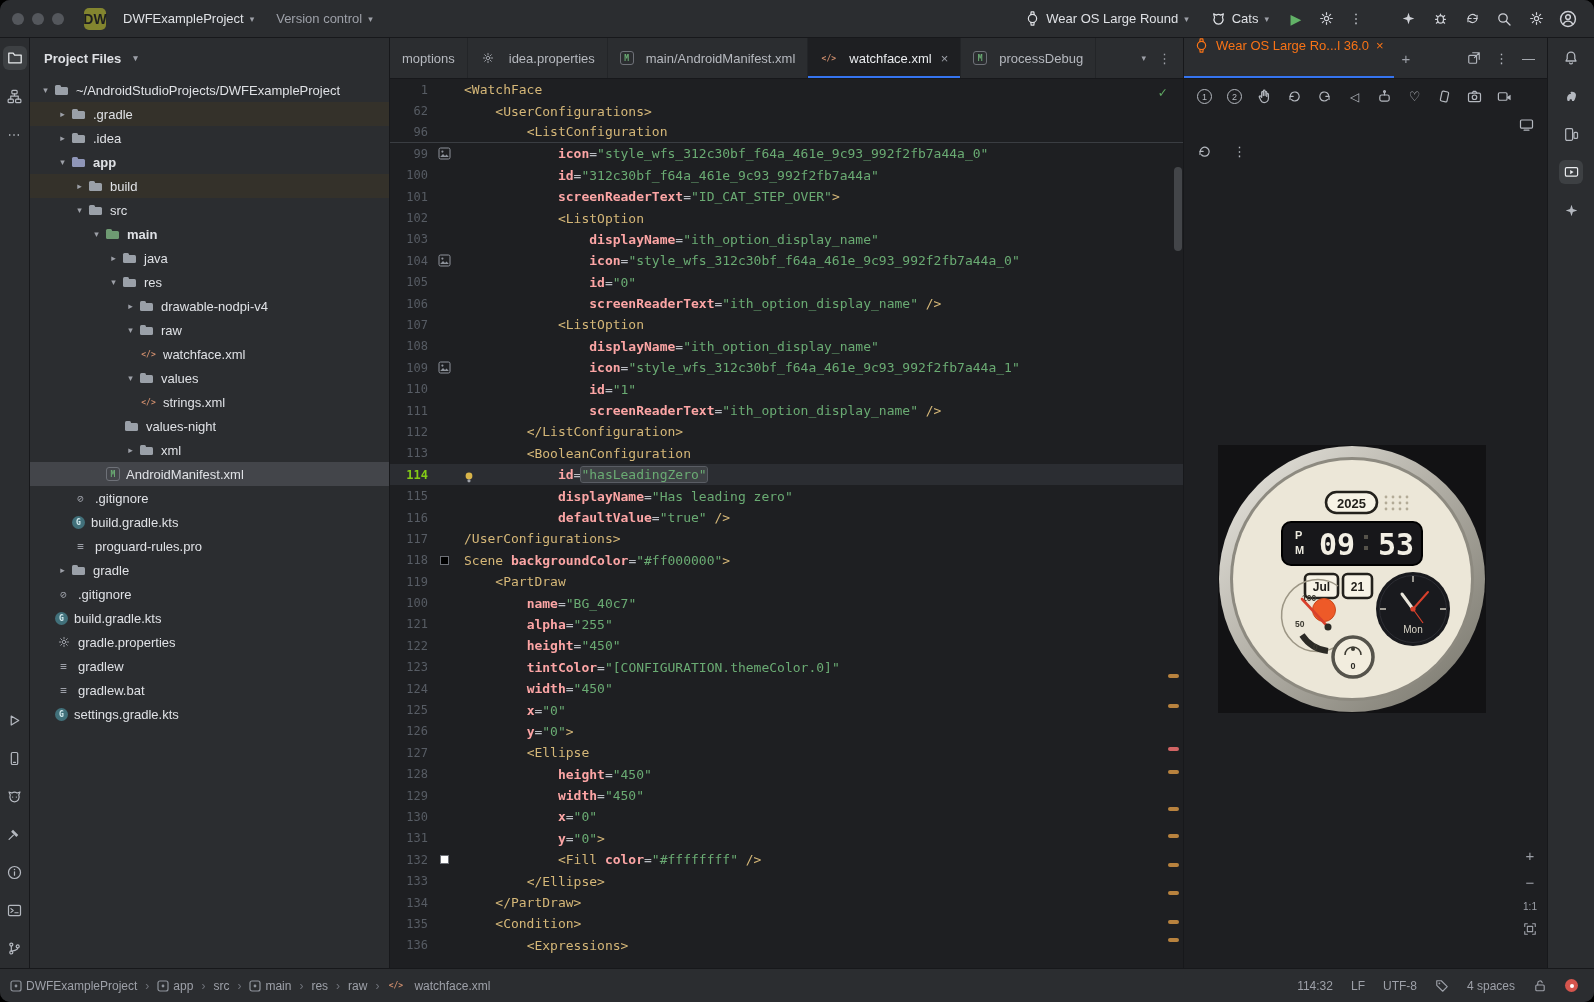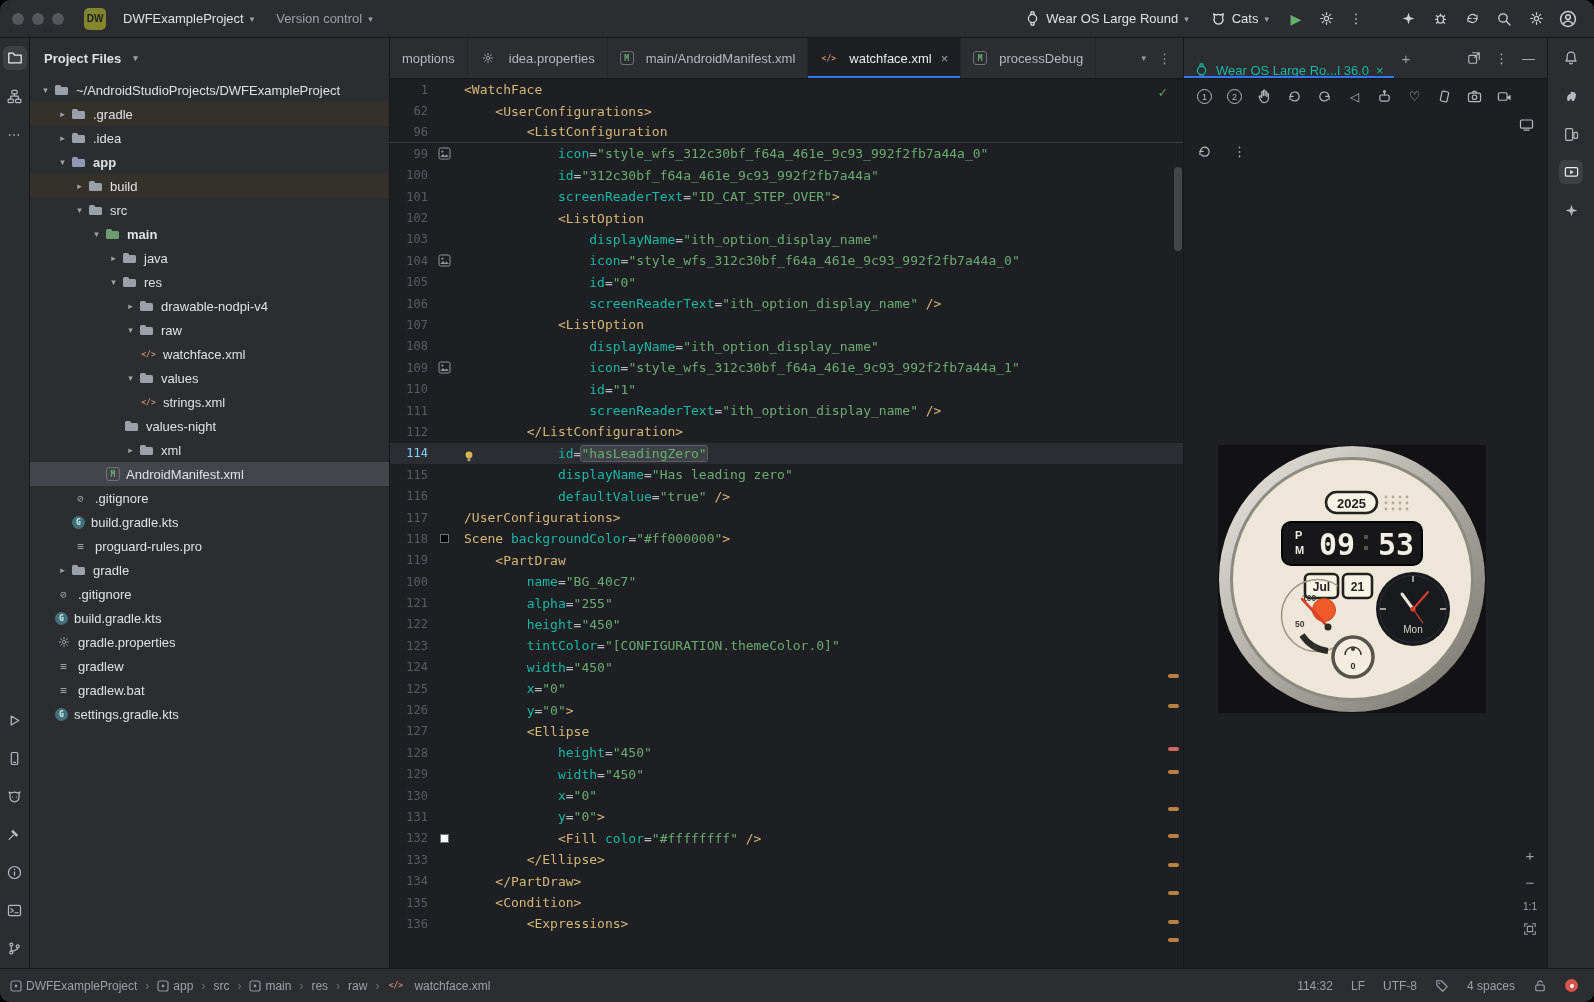--- a/index.html
+++ b/index.html
@@ -5,21 +5,21 @@
   *{margin:0;padding:0;box-sizing:border-box;}
   html,body{width:1594px;height:1002px;background:#000;}
   body{font-family:"Liberation Sans",sans-serif;font-size:13px;color:#dfe1e5;}
   .window{width:1594px;height:1002px;border-radius:10px;overflow:hidden;display:flex;flex-direction:column;background:#1e1f22;}
   svg{display:block;}
   .gch{font-size:9px;color:#9da0a8;}
   
   .titlebar{height:38px;background:#2b2d30;border-bottom:1px solid #17181b;display:flex;align-items:center;padding:0 12px;gap:4px;flex:none;}
   .tl{display:flex;gap:8px;margin-right:16px;}
   .tl span{width:12px;height:12px;border-radius:50%;background:#54575c;display:block;}
-  .logo{width:22px;height:22px;border-radius:5px;background:#83852f;color:#1d1e20;font-weight:bold;font-size:10px;display:flex;align-items:center;justify-content:center;margin-right:4px;flex:none;}
+  .logo{width:22px;height:22px;border-radius:5px;background:#83852f;color:#1d1e20;font-weight:bold;font-size:14px;display:flex;align-items:center;justify-content:center;margin-right:4px;flex:none;}
   .tb-item{display:flex;align-items:center;gap:6px;padding:4px 9px;border-radius:6px;white-space:nowrap;}
   .tb-muted{color:#9da0a8;}
   .tb-spacer{flex:1;}
   .tb-ic{width:28px;height:26px;border-radius:6px;display:flex;align-items:center;justify-content:center;color:#ced0d6;flex:none;}
   
   .main{flex:1;display:flex;min-height:0;}
   .strip{background:#2b2d30;display:flex;flex-direction:column;align-items:center;padding:8px 0;gap:14px;flex:none;}
   .strip.left{width:30px;border-right:1px solid #17181b;}
   .strip.right{width:47px;border-left:1px solid #17181b;}
   .sic{width:24px;height:24px;border-radius:6px;display:flex;align-items:center;justify-content:center;color:#b4b8bf;}
@@ -52,38 +52,38 @@
   .tab{display:flex;align-items:center;gap:6px;padding:0 12px;color:#b6b9bf;border-right:1px solid #232528;font-size:13px;position:relative;white-space:nowrap;}
   .tab.active{background:#1e1f22;color:#e9ebee;}
   .tab.active::after{content:"";position:absolute;left:0;right:0;bottom:0;height:2px;background:#3574f0;}
   .tab .x{color:#9da0a8;margin-left:3px;font-size:13px;}
   .tabbar-end{margin-left:auto;display:flex;align-items:center;gap:12px;padding:0 12px;color:#9da0a8;}
   .code-area{flex:1;position:relative;overflow:hidden;background:#1e1f22;font-family:"DejaVu Sans Mono",monospace;font-size:13px;}
   .cl{display:flex;height:21.4px;align-items:center;white-space:pre;}
   .cl.cur{background:#2b2d32;}
   .cl.stickyend{border-bottom:1px solid #3a3d42;}
   .ln{width:38px;text-align:right;color:#575c64;font-size:12px;flex:none;font-family:"DejaVu Sans Mono",monospace;}
-  .cl.cur .ln{color:#7dd3fc;}
+  .cl.cur .ln{color:#84cc16;font-weight:bold;}
   .gslot{width:22px;margin-left:5px;flex:none;display:flex;align-items:center;justify-content:center;}
   .sw{width:9px;height:9px;border:1px solid #6e7178;display:block;}
   .codetext{padding-left:9px;position:relative;}
   .tk-tag{color:#d5b778;}
-  .tk-att{color:#14b8a6;}
+  .tk-att{color:#fca5a5;font-weight:bold;}
   .tk-eq{color:#bcbec4;}
   .tk-val{color:#6aab73;}
   .tk-sp{color:#bcbec4;}
   .tk-box{background:#3e4145;outline:1px solid #5a5d64;border-radius:2px;}
   .bulb{position:absolute;left:8px;top:4px;}
   .okcheck{position:absolute;top:5px;right:16px;color:#5fa762;font-weight:bold;font-size:14px;}
   .vthumb{position:absolute;right:1px;top:88px;width:8px;height:84px;border-radius:4px;background:rgba(166,170,177,.28);}
   .stripe-mark{position:absolute;right:4px;width:11px;height:4px;border-radius:2px;}
   
   .device-panel{width:364px;border-left:1px solid #17181b;display:flex;flex-direction:column;flex:none;background:#1e1f22;min-height:0;}
   .dp-tabbar{height:41px;background:#2b2d30;border-bottom:1px solid #17181b;display:flex;align-items:stretch;flex:none;}
-  .dp-tab{display:flex;align-items:flex-end;gap:7px;padding:0 10px;position:relative;color:#14b8a6;white-space:nowrap;overflow:hidden;}
+  .dp-tab{display:flex;align-items:flex-start;gap:7px;padding:0 10px;position:relative;color:#f97316;white-space:nowrap;overflow:hidden;}
   .dp-tab::after{content:"";position:absolute;left:0;right:0;bottom:0;height:2px;background:#3574f0;}
   .dp-plus{display:flex;align-items:center;padding:0 8px;color:#9da0a8;}
   .dp-actions{margin-left:auto;display:flex;align-items:center;gap:14px;padding:0 12px;color:#b4b8bf;}
   .dp-toolbar{padding:6px 8px 2px;display:flex;align-items:center;gap:5px;flex:none;flex-wrap:wrap;}
   .dp-toolbar2{padding:2px 8px 6px;display:flex;align-items:center;gap:10px;flex:none;}
   .dp-ic{width:25px;height:23px;display:flex;align-items:center;justify-content:center;color:#b4b8bf;border-radius:5px;}
   .dp-ic.pushR{margin-left:auto;}
   .circ{width:15px;height:15px;border:1.3px solid currentColor;border-radius:50%;font-size:9px;display:flex;align-items:center;justify-content:center;}
   .dp-content{flex:1;position:relative;min-height:0;}
   .watchbox{position:absolute;left:32px;top:274px;width:272px;height:272px;}
@@ -451,20 +451,21 @@
           <div class="cl"><span class="ln">107</span><span class="gslot"></span><span class="codetext"><span class="tk-sp">            </span><span class="tk-tag">&lt;ListOption</span></span></div>
           <div class="cl"><span class="ln">108</span><span class="gslot"></span><span class="codetext"><span class="tk-sp">                </span><span class="tk-att">displayName</span><span class="tk-eq">=</span><span class="tk-val">"ith_option_display_name"</span></span></div>
           <div class="cl"><span class="ln">109</span><span class="gslot"><svg width="13" height="13" viewBox="0 0 13 13">
                 <rect x="1" y="1" width="11" height="11" rx="1.6" fill="none" stroke="#8f949c"></rect>
                 <circle cx="4.4" cy="4.6" r="1.1" fill="#8f949c"></circle>
                 <path d="M2.2 10l2.8-3 2 2 1.6-1.6 2.2 2.6z" fill="#8f949c"></path>
               </svg></span><span class="codetext"><span class="tk-sp">                </span><span class="tk-att">icon</span><span class="tk-eq">=</span><span class="tk-val">"style_wfs_312c30bf_f64a_461e_9c93_992f2fb7a44a_1"</span></span></div>
           <div class="cl"><span class="ln">110</span><span class="gslot"></span><span class="codetext"><span class="tk-sp">                </span><span class="tk-att">id</span><span class="tk-eq">=</span><span class="tk-val">"1"</span></span></div>
           <div class="cl"><span class="ln">111</span><span class="gslot"></span><span class="codetext"><span class="tk-sp">                </span><span class="tk-att">screenReaderText</span><span class="tk-eq">=</span><span class="tk-val">"ith_option_display_name"</span><span class="tk-sp"> </span><span class="tk-tag">/&gt;</span></span></div>
           <div class="cl"><span class="ln">112</span><span class="gslot"></span><span class="codetext"><span class="tk-sp">        </span><span class="tk-tag">&lt;/ListConfiguration&gt;</span></span></div>
+          <div class="cl"><span class="ln">113</span><span class="gslot"></span><span class="codetext"><span class="tk-sp">        </span><span class="tk-tag">&lt;BooleanConfiguration</span></span></div>
           <div class="cl cur"><span class="ln">114</span><span class="gslot"></span><span class="codetext"><span class="bulb"><svg width="12" height="13" viewBox="0 0 12 13">
                   <circle cx="6" cy="5" r="3.4" fill="#d8b44a"></circle>
                   <rect x="4.6" y="8.6" width="2.8" height="2.6" rx=".7" fill="#9da0a8"></rect>
                 </svg></span><span class="tk-sp">            </span><span class="tk-att">id</span><span class="tk-eq">=</span><span class="tk-val tk-box">"hasLeadingZero"</span></span></div>
           <div class="cl"><span class="ln">115</span><span class="gslot"></span><span class="codetext"><span class="tk-sp">            </span><span class="tk-att">displayName</span><span class="tk-eq">=</span><span class="tk-val">"Has leading zero"</span></span></div>
           <div class="cl"><span class="ln">116</span><span class="gslot"></span><span class="codetext"><span class="tk-sp">            </span><span class="tk-att">defaultValue</span><span class="tk-eq">=</span><span class="tk-val">"true"</span><span class="tk-sp"> </span><span class="tk-tag">/&gt;</span></span></div>
           <div class="cl"><span class="ln">117</span><span class="gslot"></span><span class="codetext"><span class="tk-tag">/UserConfigurations&gt;</span></span></div>
           <div class="cl"><span class="ln">118</span><span class="gslot"><span class="sw" style="background:#000"></span></span><span class="codetext"><span class="tk-tag">Scene </span><span class="tk-att">backgroundColor</span><span class="tk-eq">=</span><span class="tk-val">"#ff000000"</span><span class="tk-tag">&gt;</span></span></div>
           <div class="cl"><span class="ln">119</span><span class="gslot"></span><span class="codetext"><span class="tk-sp">    </span><span class="tk-tag">&lt;PartDraw</span></span></div>
           <div class="cl"><span class="ln">100</span><span class="gslot"></span><span class="codetext"><span class="tk-sp">        </span><span class="tk-att">name</span><span class="tk-eq">=</span><span class="tk-val">"BG_40c7"</span></span></div>

